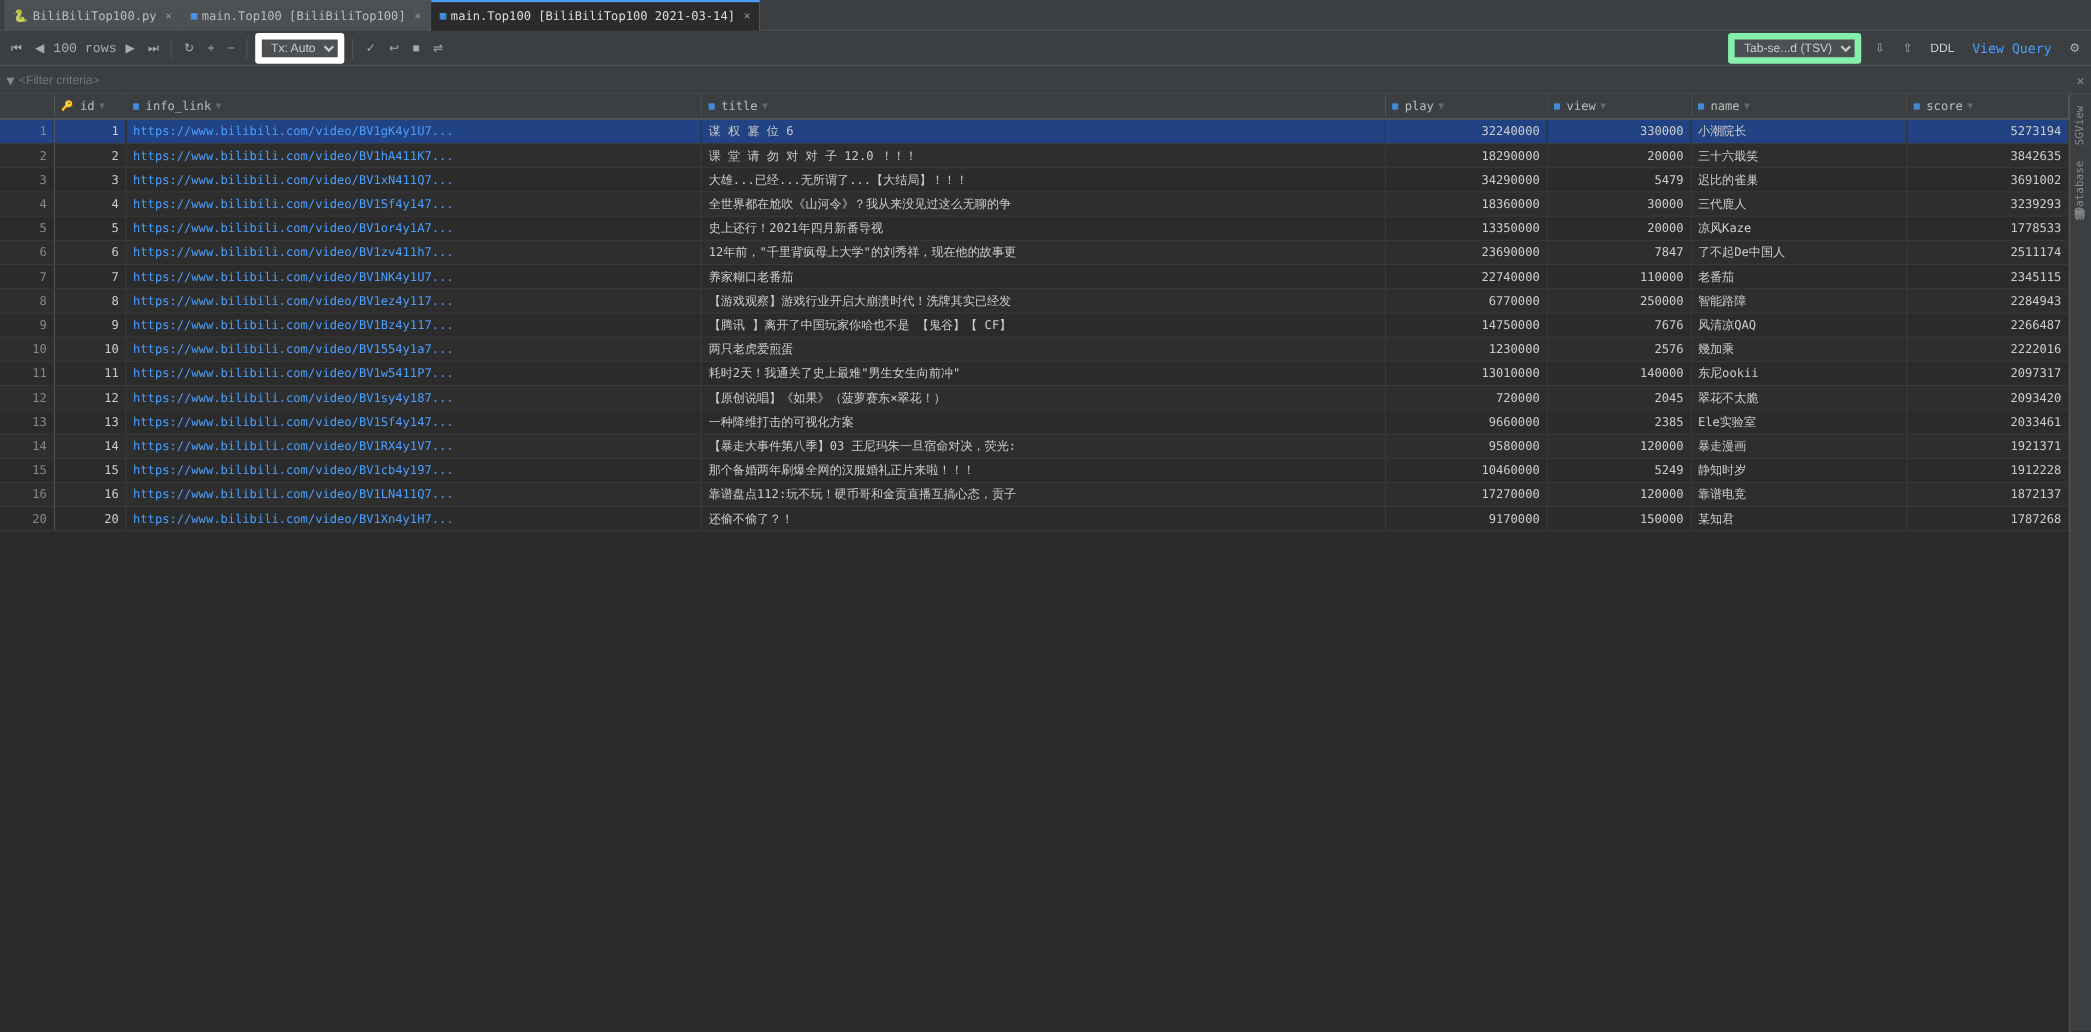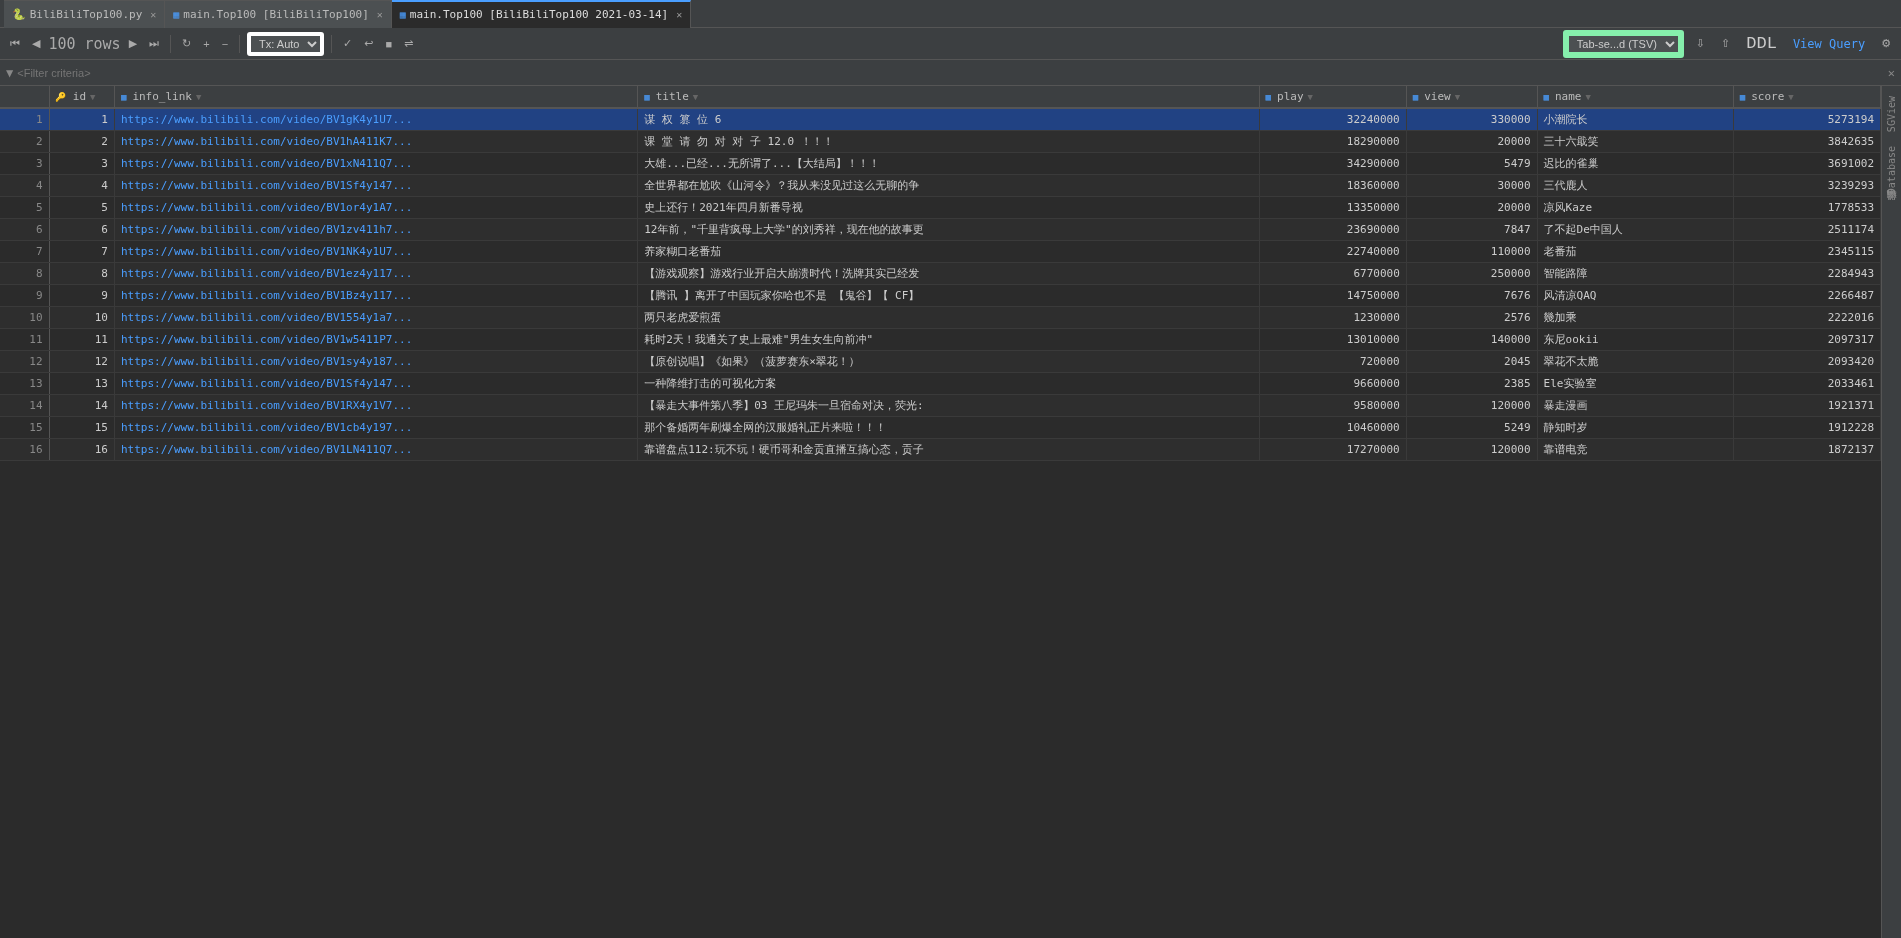--- a/index.html
+++ b/index.html
@@ -72,29 +72,30 @@
       gap: 2px;
     }
     .toolbar-sep {
       width: 1px;
       height: 18px;
       background: #555;
       margin: 0 3px;
     }
     .tx-select {
       background: #4c5052;
-      border: 4px solid #ffffff;
+      border: 6px solid #ffffff;
       color: #ccc;
       font-size: 11px;
       padding: 1px 4px;
       border-radius: 3px;
     }
     .toolbar-label {
       color: #aaa;
-      font-size: 15px;
+      font-size: 12px;
+      font-family: Liberation Mono, monospace;
     }
 
     
     .filter-bar {
       display: flex;
       align-items: center;
       background: #3c3f41;
       height: 26px;
       border-bottom: 1px solid #555;
       padding: 0 6px;
@@ -230,22 +231,22 @@
       border: none;
       cursor: pointer;
       font-size: 12px;
       font-family: 'Consolas', monospace;
     }
     .ddl-btn {
       color: #ccc;
       background: transparent;
       border: none;
       cursor: pointer;
-      font-size: 17px;
-      font-family: Liberation Mono, monospace;
+      font-size: 11px;
+      font-family: Liberation Sans, sans-serif;
     }
     .settings-icon {
       color: #aaa;
       cursor: pointer;
     }
     .tsv-select {
       background: #4c5052;
       border: 6px solid #86efac;
       color: #ccc;
       font-size: 11px;
@@ -526,20 +527,30 @@
           <tr>
     <td class="row-num">16</td>
     <td class="num-col">16</td>
     <td style="color:#4a9eff;">https://www.bilibili.com/video/BV1LN411Q7...</td>
     <td>靠谱盘点112:玩不玩！硬币哥和金贡直播互搞心态，贡子</td>
     <td class="num-col">17270000</td>
     <td class="num-col">120000</td>
     <td>靠谱电竞</td>
     <td class="num-col">1872137</td>
   </tr>
+          <tr>
+    <td class="row-num">20</td>
+    <td class="num-col">20</td>
+    <td style="color:#4a9eff;">https://www.bilibili.com/video/BV1Xn4y1H7...</td>
+    <td>还偷不偷了？！</td>
+    <td class="num-col">9170000</td>
+    <td class="num-col">150000</td>
+    <td>某知君</td>
+    <td class="num-col">1787268</td>
+  </tr>
         </tbody>
     </table>
   </div>
 
   <div class="right-panel">
     <div class="right-panel-item">SGView</div>
     <div class="right-panel-item">Database</div>
     <div class="right-panel-item">编辑器</div>
   </div>
 </div>

